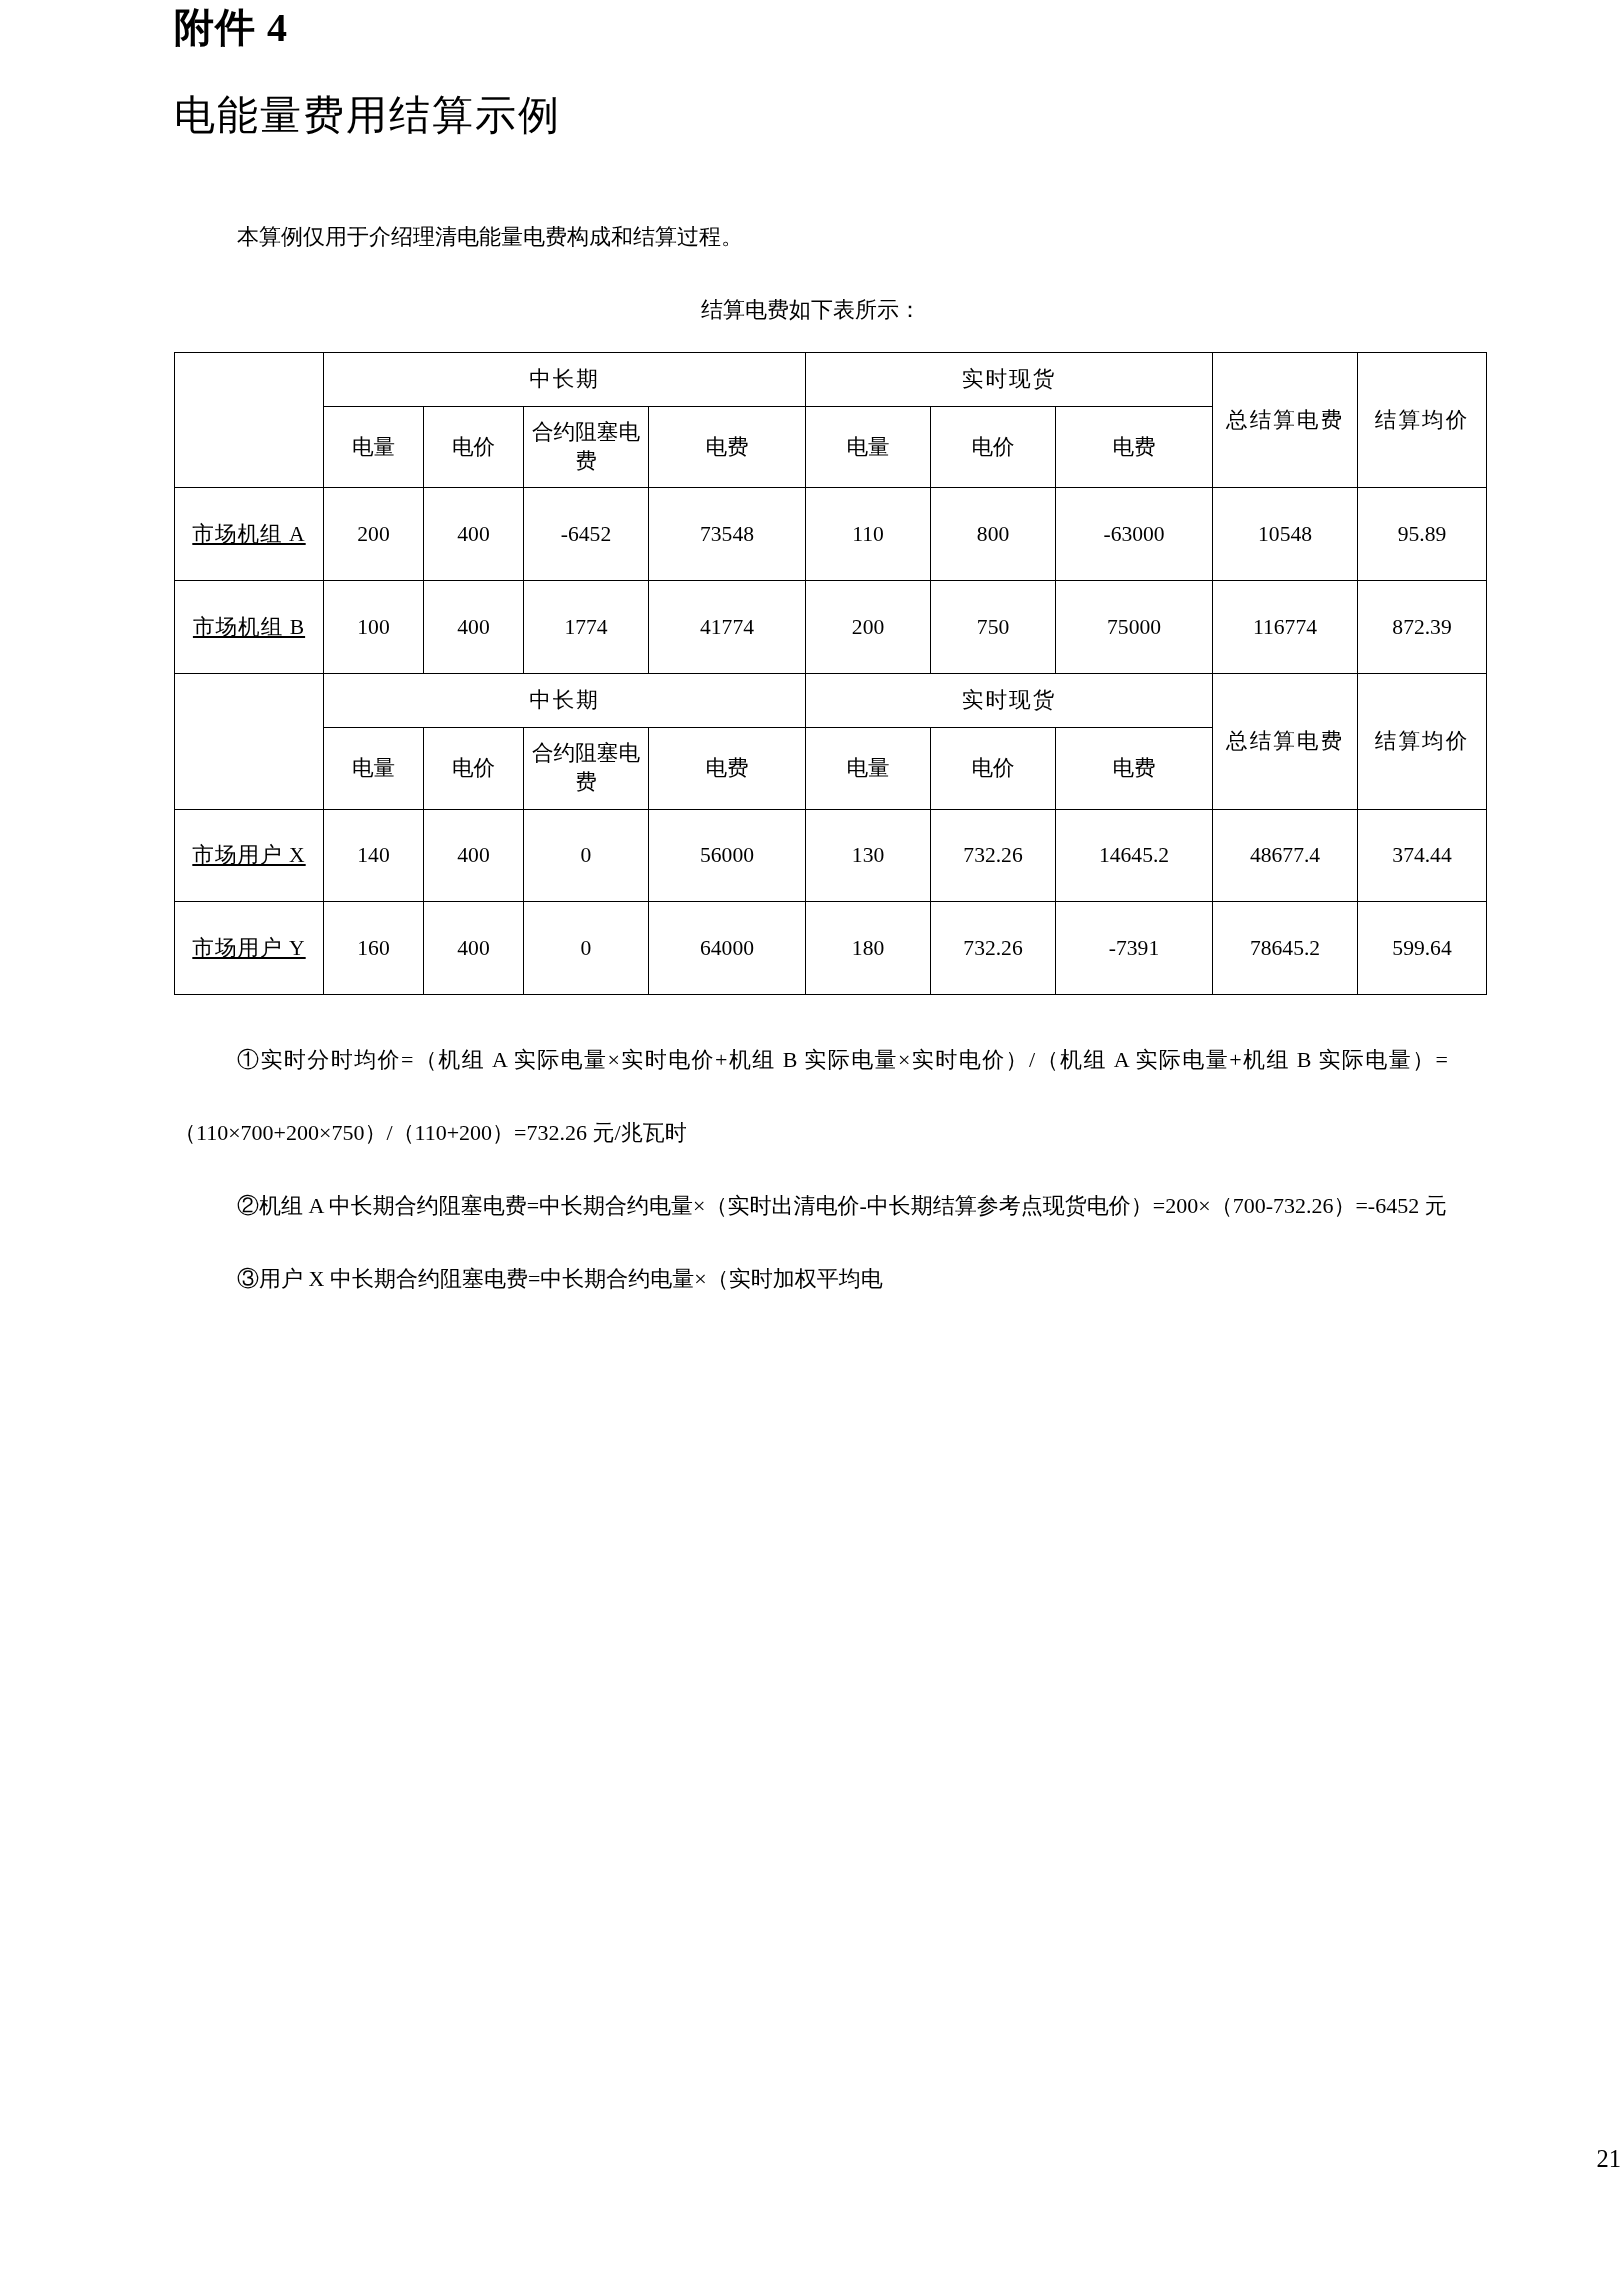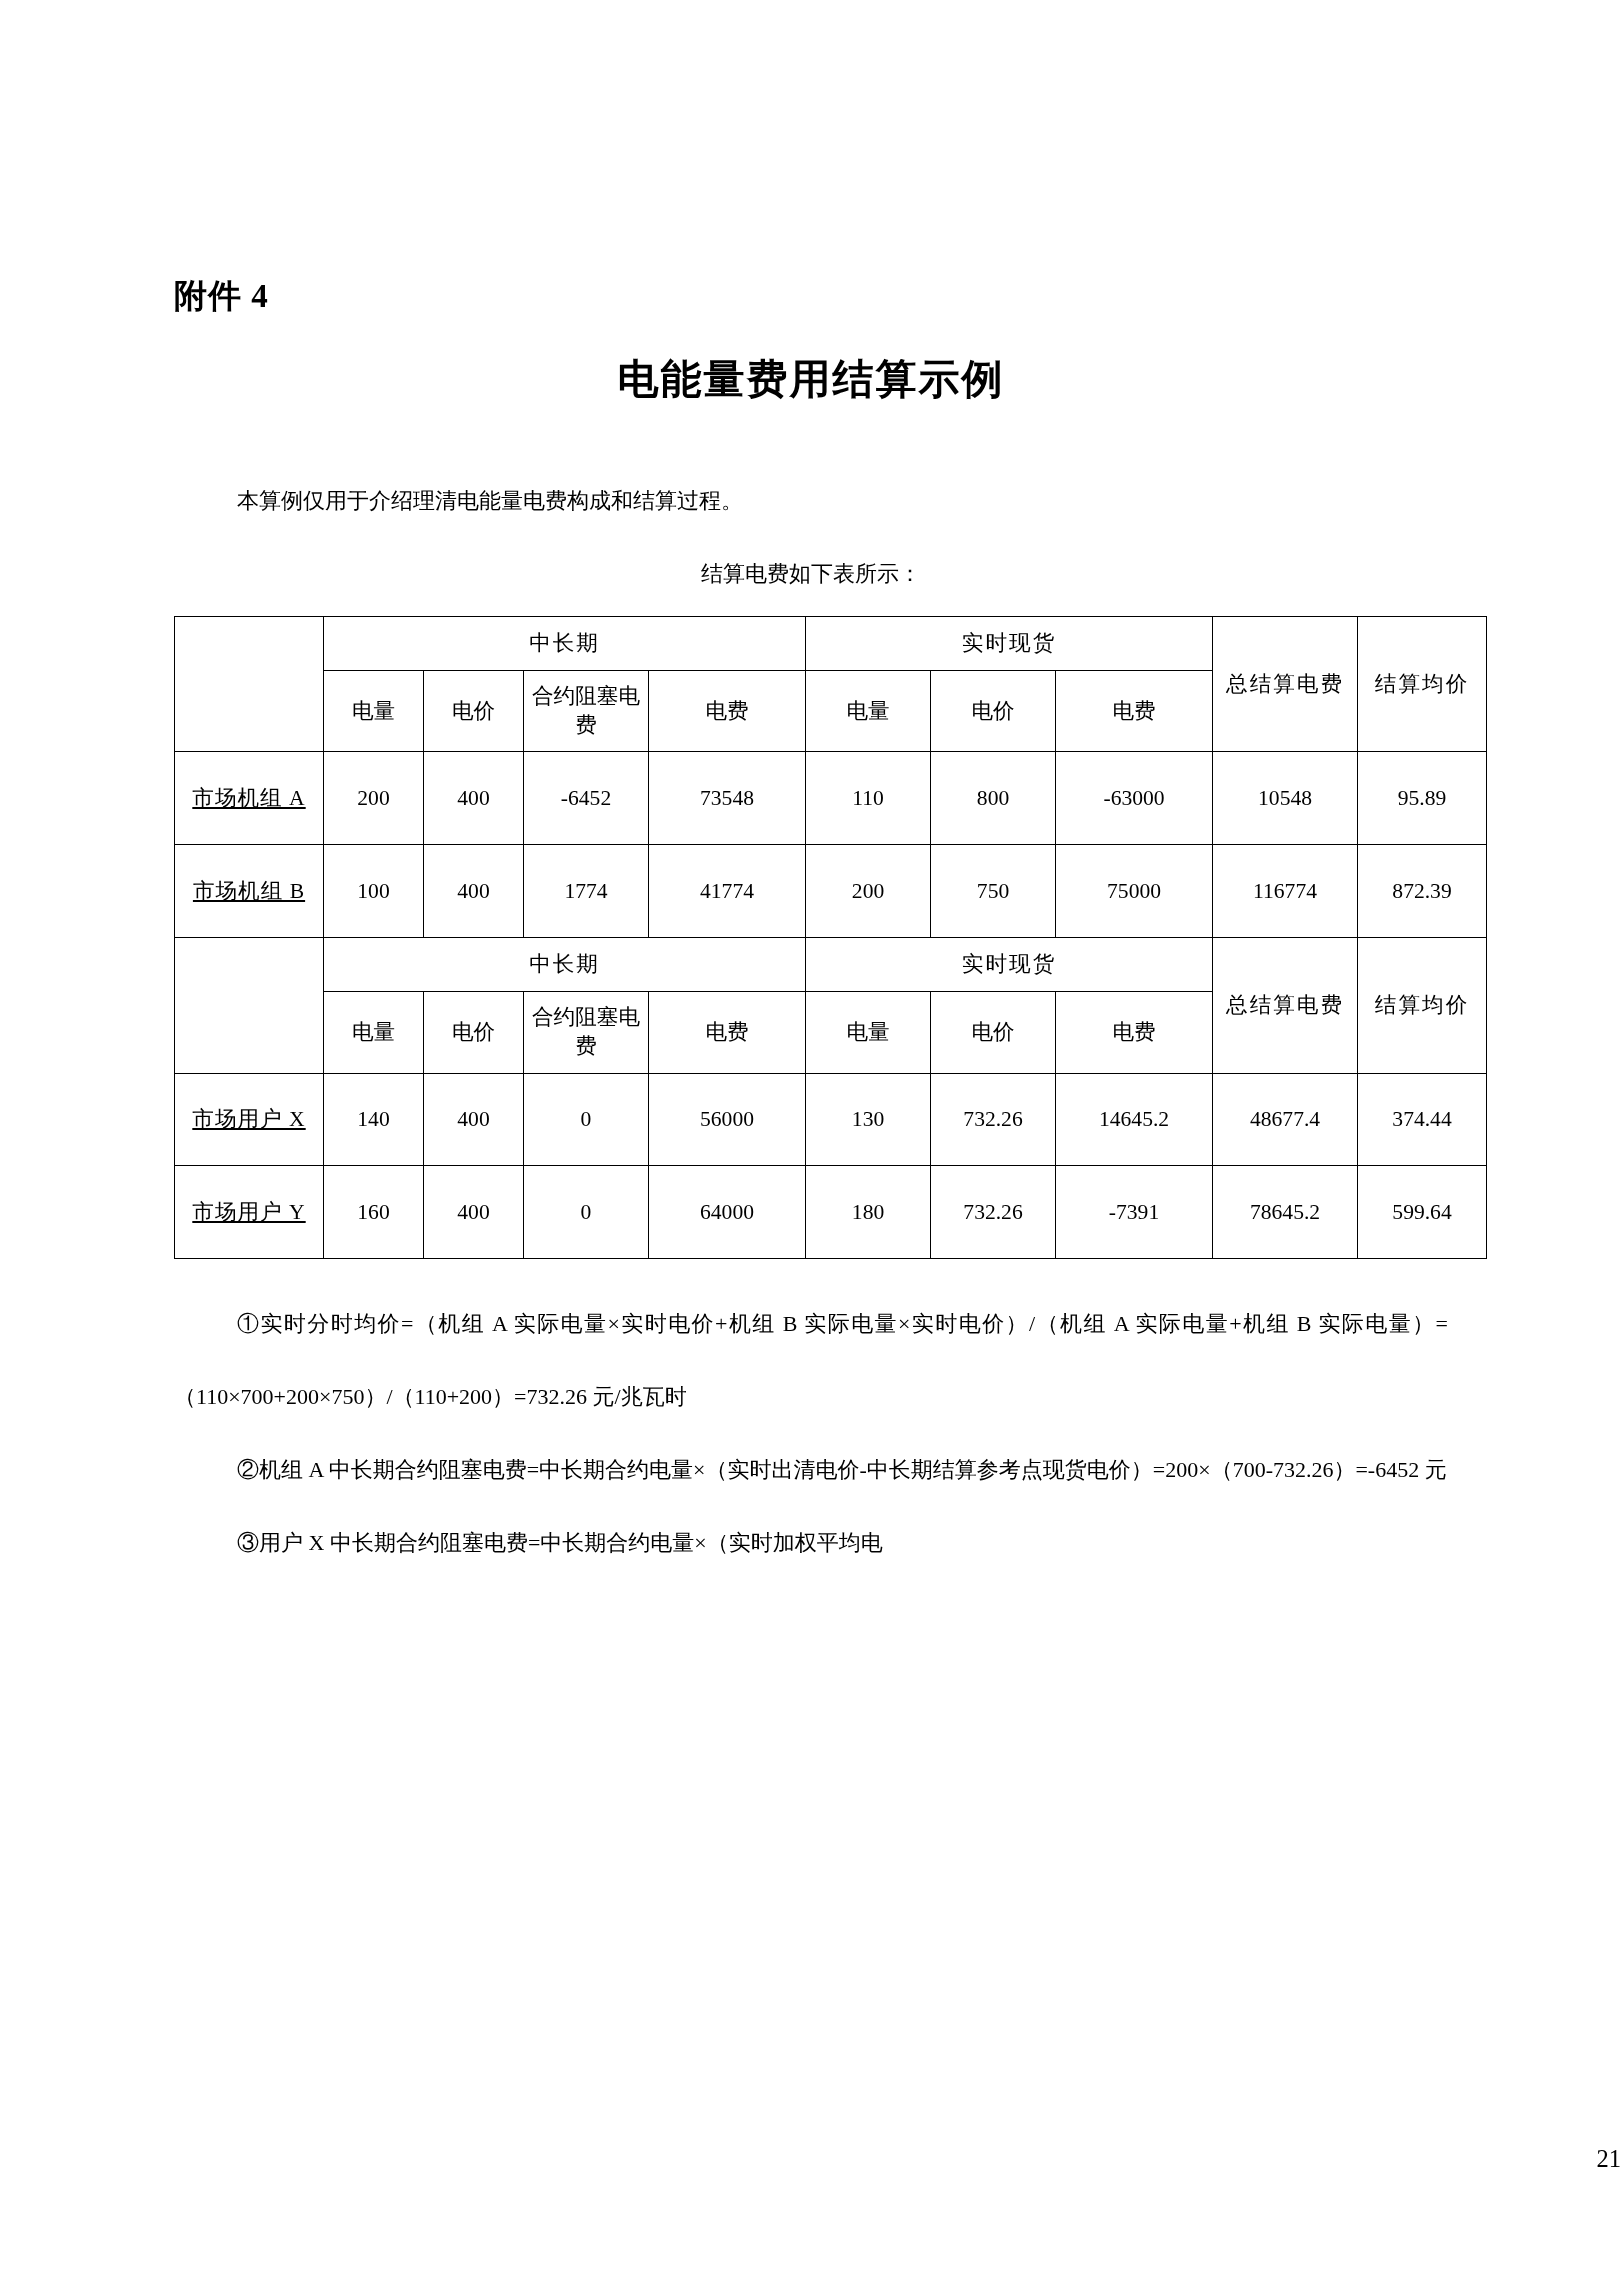--- a/index.html
+++ b/index.html
@@ -22,29 +22,28 @@
     box-sizing: border-box;
     padding: 0;
   }
   .content {
     position: absolute;
     left: 174px;
     top: 0;
     width: 1274px;
   }
   .attach-label {
-    font-size: 33px;
+    font-size: 40px;
     font-weight: bold;
-    margin-top: 274px;
     letter-spacing: 1px;
   }
   .doc-title {
-    text-align: center;
+    text-align: left;
     font-size: 41px;
-    font-weight: bold;
+    font-weight: normal;
     margin-top: 33px;
     letter-spacing: 2px;
   }
   .para {
     font-size: 22px;
     line-height: 73px;
     text-align: justify;
     text-justify: inter-ideograph;
   }
   .para.indent {

